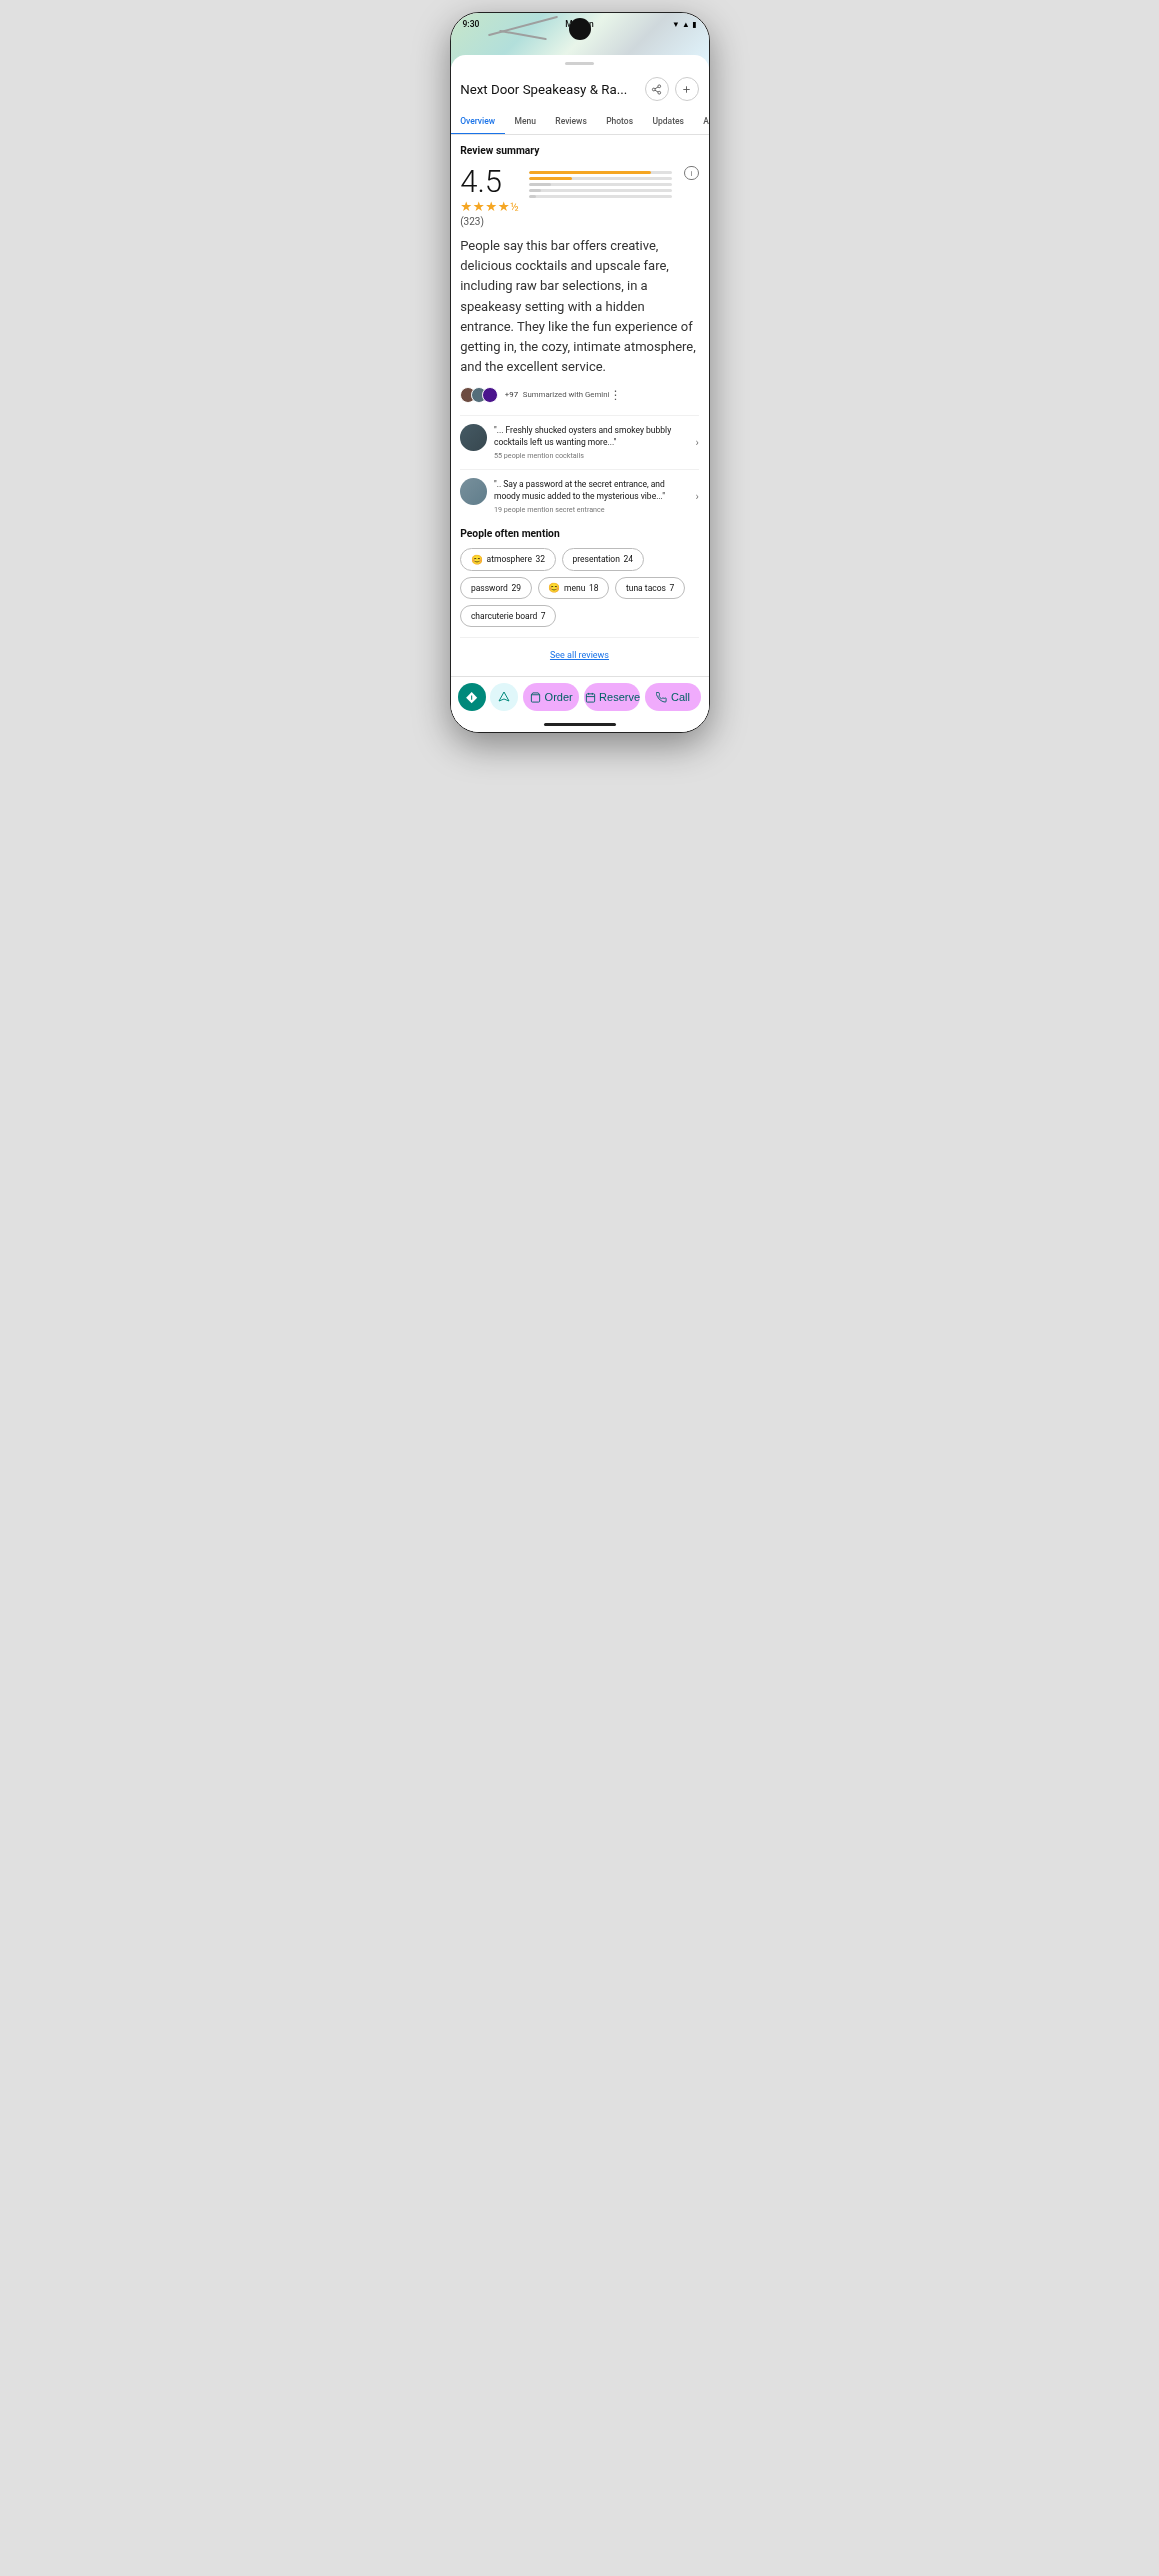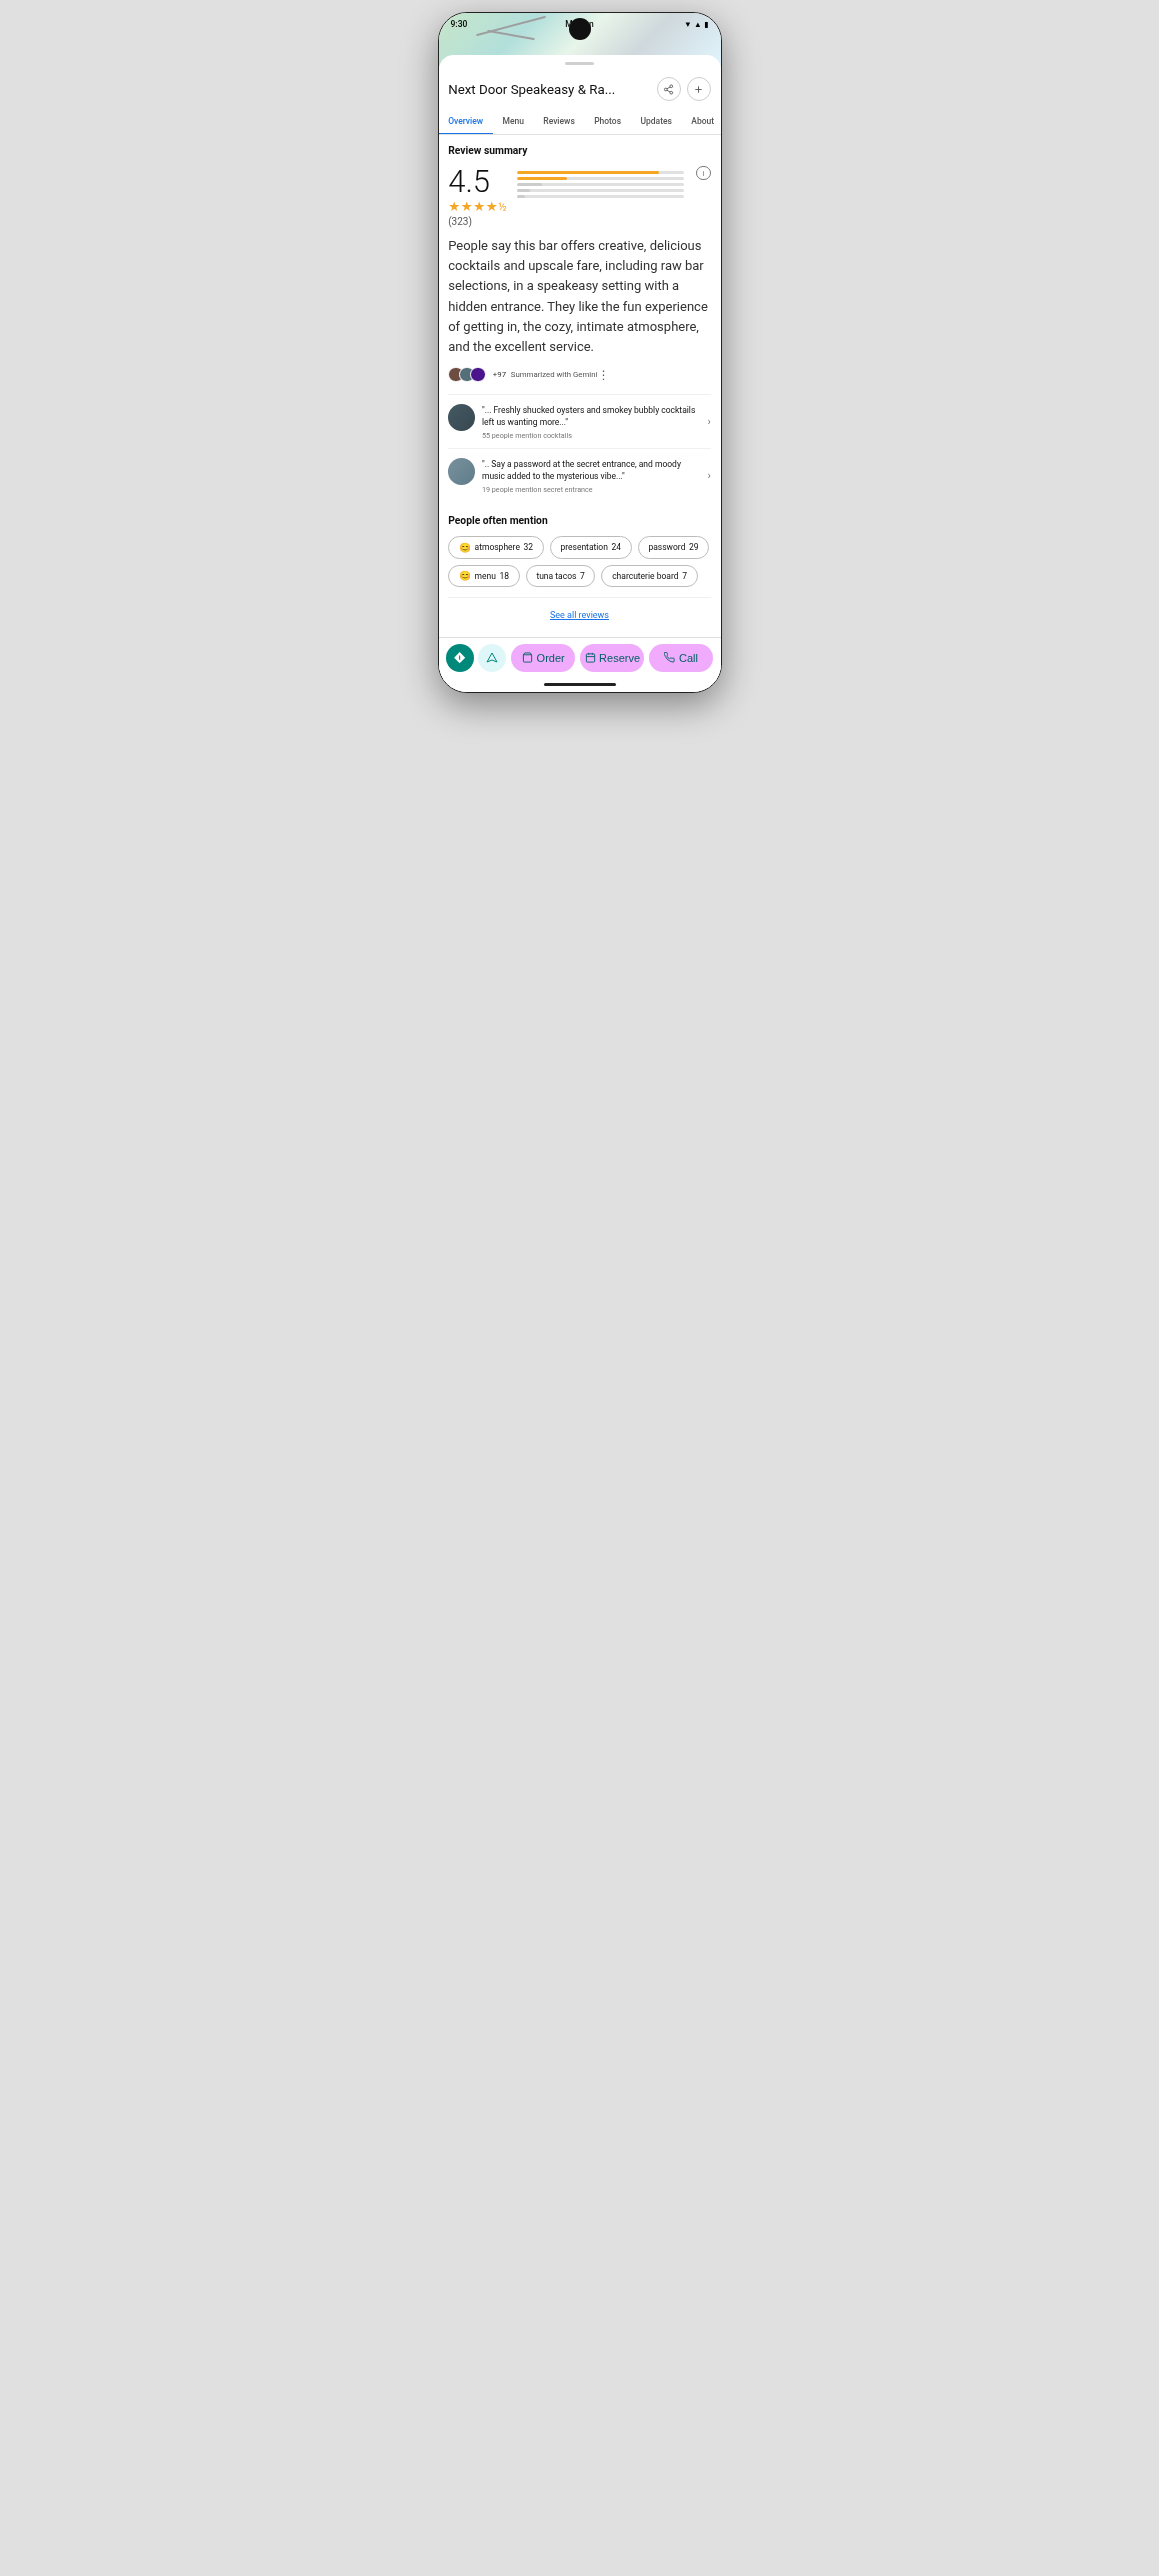--- a/index.html
+++ b/index.html
@@ -8,21 +8,21 @@
     body {
       background: #e0e0e0;
       display: flex;
       justify-content: center;
       align-items: flex-start;
       min-height: 100vh;
       font-family: 'Roboto', Arial, sans-serif;
     }
 
     .phone-frame {
-      width: 284px;
+      width: 260px;
       min-height: 561px;
       background: #fff;
       border-radius: 29px;
       overflow: hidden;
       position: relative;
       border: 1.8px solid #222;
       box-shadow: 0 12px 36px rgba(0,0,0,0.4);
       margin: 12px auto;
     }
 
@@ -358,21 +358,21 @@
     }
 
     .snippet-arrow {
       font-size: 11px;
       color: #777;
       align-self: center;
     }
 
     
     .mention-section {
-      margin-top: 12px;
+      margin-top: 4px;
     }
 
     .mention-tags {
       display: flex;
       flex-wrap: wrap;
       gap: 6px;
       margin-top: 7.2px;
     }
 
     .mention-tag {

